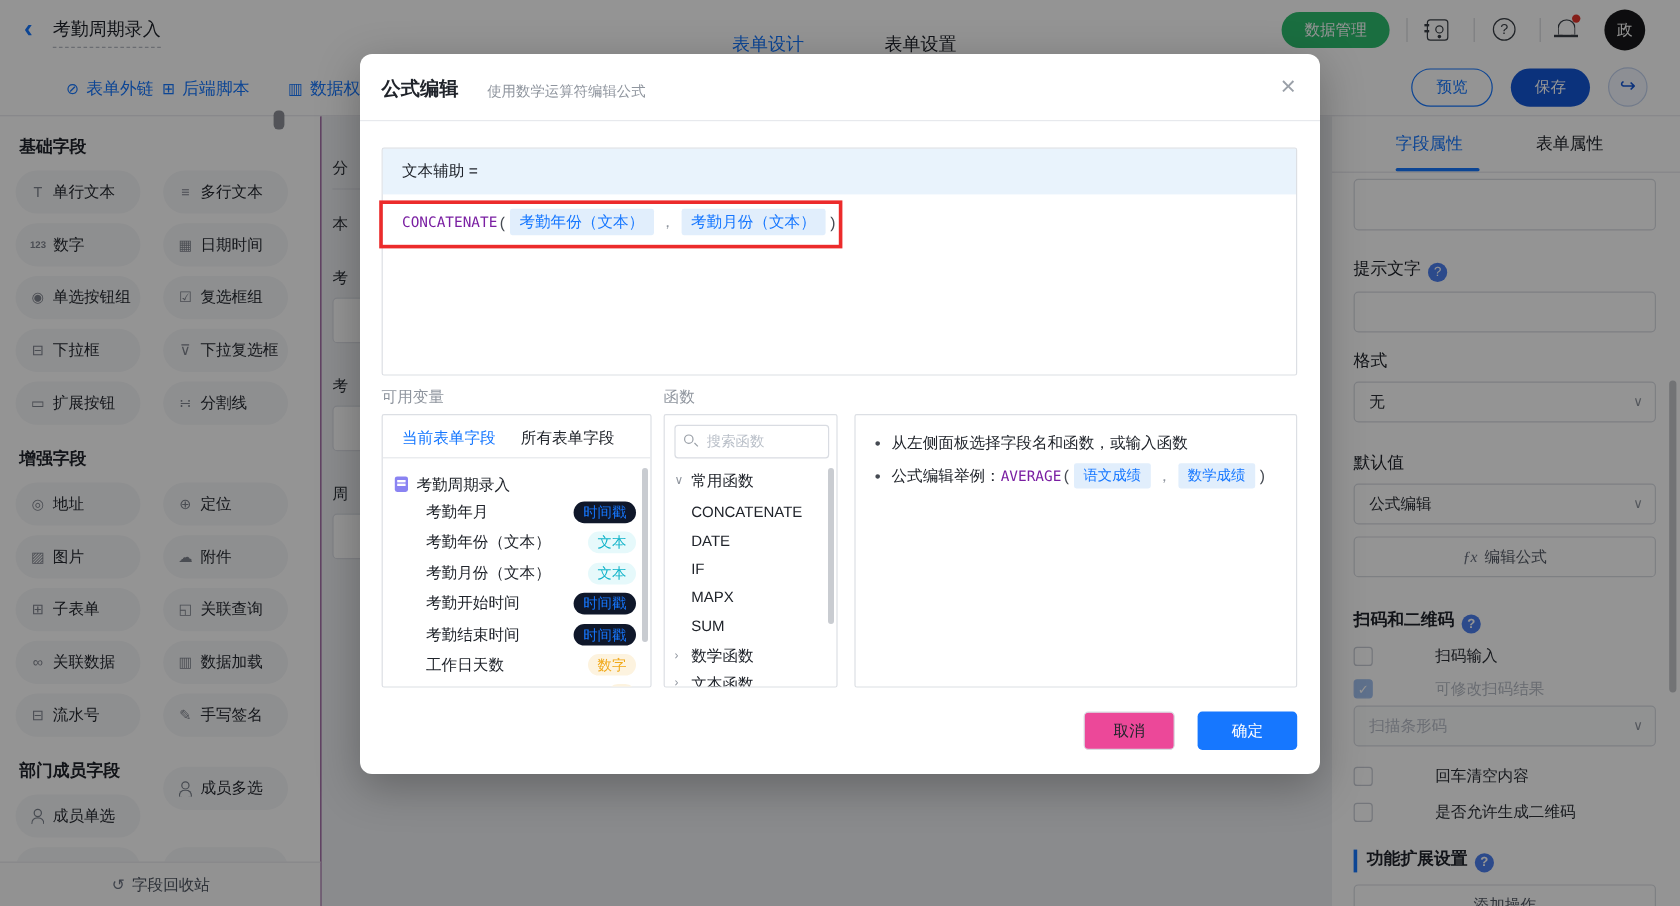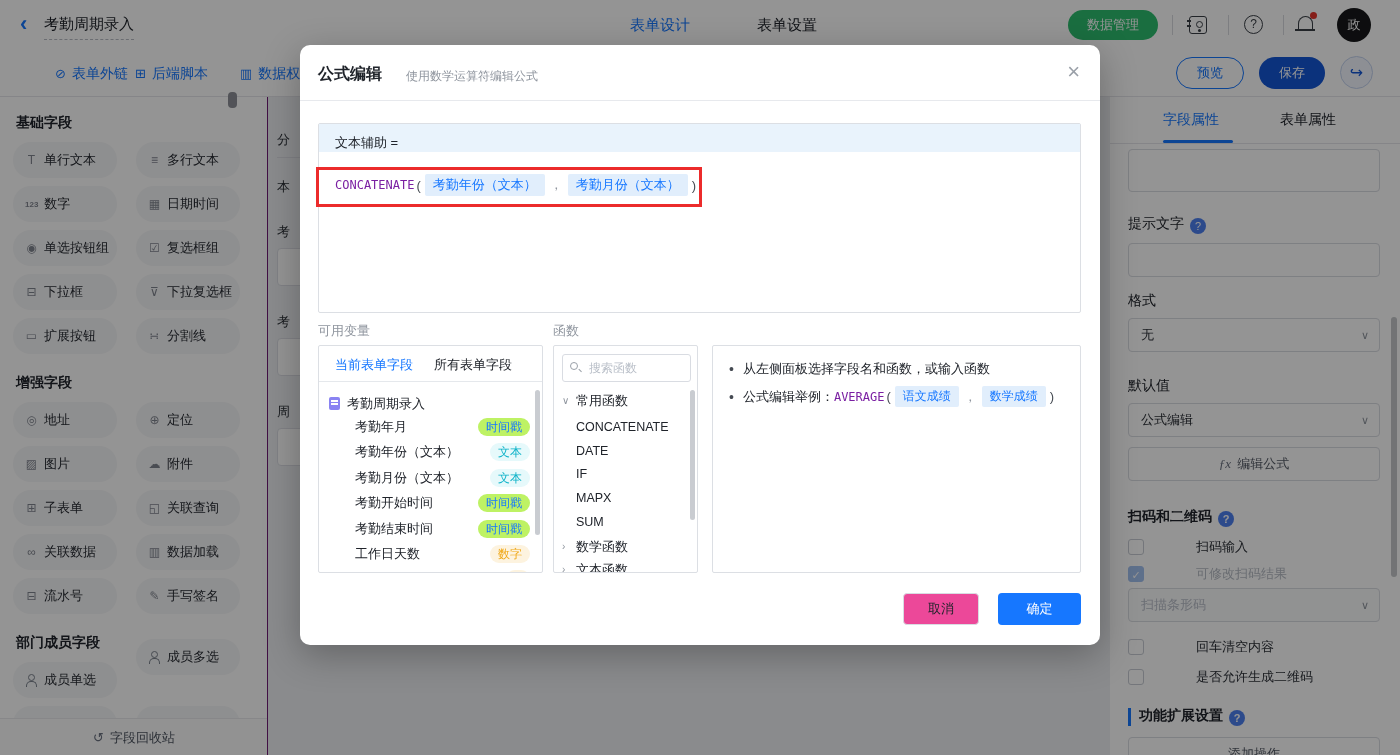--- a/index.html
+++ b/index.html
@@ -2,21 +2,21 @@
 <html><head>
 <meta charset="utf-8">
 <style>
   html,body{margin:0;padding:0;background:#888;}
   *{box-sizing:border-box;font-family:"Liberation Sans","DejaVu Sans",sans-serif;}
   #stage{position:relative;width:1400px;height:755px;overflow:hidden;background:#eef0f3;}
   
   .topbar{position:absolute;left:0;top:0;width:1400px;height:50px;background:#fff;}
   .back{position:absolute;left:20px;top:11px;font-size:22px;color:#1677ff;font-weight:bold;cursor:pointer;}
   .doc-title{position:absolute;left:44px;top:15px;font-size:15px;color:#20242b;border-bottom:1px dashed #b8bcc4;padding-bottom:5px;}
-  .top-tab{position:absolute;top:16px;font-size:15px;margin-left:20px;}
+  .top-tab{position:absolute;top:28px;font-size:15px;}
   .tab-design{left:610px;color:#1677ff;}
   .tab-settings{left:737px;color:#20242b;}
   .btn-green{position:absolute;left:1068px;top:10px;width:90px;height:30px;border-radius:15px;background:#2dbd6e;color:#fff;font-size:13px;text-align:center;line-height:30px;cursor:pointer;}
   .vsep{position:absolute;top:15px;width:1px;height:20px;background:#d8dade;}
   .icon-book{position:absolute;left:1189px;top:16px;width:18px;height:18px;border:1.6px solid #3a3f46;border-radius:3px;}
   .icon-book::before{content:"";position:absolute;left:-3px;top:3px;width:4px;height:2px;background:#3a3f46;box-shadow:0 5px 0 #3a3f46;}
   .icon-book::after{content:"";position:absolute;left:6px;top:4px;width:5px;height:5px;border:1.4px solid #3a3f46;border-radius:50%;box-shadow:0 6px 0 -2px #3a3f46;}
   .icon-help{position:absolute;left:1244px;top:15px;width:19px;height:19px;border:1.6px solid #3a3f46;border-radius:50%;color:#3a3f46;font-size:12px;text-align:center;line-height:17px;}
   .icon-bell{position:absolute;left:1298px;top:16px;width:15px;height:13px;border:1.7px solid #3a3f46;border-bottom:none;border-radius:8px 8px 0 0;}
   .icon-bell::after{content:"";position:absolute;left:-4px;top:12px;width:20px;height:2px;background:#3a3f46;}
@@ -70,39 +70,39 @@
   .ext-head{position:absolute;left:18px;font-size:14px;font-weight:bold;color:#20242b;border-left:3px solid #1677ff;padding-left:8px;line-height:15px;}
   .page-scrollthumb{position:absolute;left:1391px;top:317px;width:6px;height:260px;border-radius:3px;background:#c4c6ca;z-index:5;}
   
   .overlay{position:absolute;left:0;top:0;width:1400px;height:755px;background:rgba(0,0,0,0.42);z-index:50;}
   .modal{position:absolute;left:300px;top:45px;width:800px;height:600px;background:#fff;border-radius:10px;box-shadow:0 10px 36px rgba(0,0,0,.28);z-index:100;}
   .m-title{position:absolute;left:18px;top:19px;font-size:16px;font-weight:bold;color:#20242b;}
   .m-sub{position:absolute;left:106px;top:23px;font-size:12px;color:#8f959e;}
   .m-close{position:absolute;right:20px;top:14px;font-size:22px;color:#9aa0a8;cursor:pointer;}
   .m-divider{position:absolute;left:0;top:55px;width:800px;height:1px;background:#e7e9ed;}
   .editor{position:absolute;left:18px;top:78px;width:763px;height:190px;border:1px solid #dcdfe4;border-radius:2px;background:#fff;}
-  .editor-head{position:absolute;left:0;top:0;width:100%;height:28px;background:#e9f3fc;font-size:13px;color:#20242b;line-height:38px;padding-left:16px;}
+  .editor-head{position:absolute;left:0;top:0;width:100%;height:38px;background:#e9f3fc;font-size:13px;color:#20242b;line-height:38px;padding-left:16px;}
   .formula-row{position:absolute;left:16px;top:50px;display:flex;align-items:center;font-size:13px;}
   .fn{font-family:"DejaVu Sans Mono","Liberation Mono",monospace;font-size:12px;color:#7a1fa2;}
   .paren{color:#454a52;margin:0 2px;}
   .comma{color:#8f959e;margin:0 3px;}
   .chip{background:#e1eefc;color:#1677ff;font-size:13px;padding:2px 8px;border-radius:2px;margin:0 2px;white-space:nowrap;cursor:pointer;}
   .red-annot{position:absolute;left:16px;top:122px;width:386px;height:40px;border:3px solid #ec2b2b;pointer-events:none;z-index:10;}
   .m-seclabel{position:absolute;top:277px;font-size:13px;color:#8f959e;}
   .mpanel{position:absolute;top:300px;height:228px;border:1px solid #dcdfe4;border-radius:2px;background:#fff;overflow:hidden;}
   .vars-tabs{position:absolute;left:0;top:0;width:100%;height:36px;border-bottom:1px solid #e5e8ec;font-size:13px;}
   .vtab1{position:absolute;left:16px;top:10px;color:#1677ff;cursor:pointer;}
   .vtab2{position:absolute;left:115px;top:10px;color:#20242b;cursor:pointer;}
   .trow{position:absolute;left:0;width:100%;height:24px;line-height:24px;font-size:13px;color:#20242b;cursor:pointer;}
   .doc-ic{position:absolute;left:10px;top:5px;width:11px;height:13px;background:#8a83f2;border-radius:2px;}
   .doc-ic::after{content:"";position:absolute;left:2px;top:3px;width:7px;height:1.5px;background:#fff;box-shadow:0 3px 0 #fff;}
   .troot-name{position:absolute;left:28px;}
   .tname{position:absolute;left:36px;white-space:nowrap;}
   .tag{position:absolute;right:12px;top:3px;height:18px;line-height:18px;padding:0 8px;border-radius:9px;font-size:12px;}
-  .tag-time{background:#bef264;color:#1677ff;}
+  .tag-time{background:#0f172a;color:#1677ff;}
   .tag-text{background:#e6f9fb;color:#0fb3c9;}
   .tag-number{background:#fdf3df;color:#f0a818;}
   .vscroll{position:absolute;right:2px;width:5px;border-radius:3px;background:#c9ccd1;}
   .f-search{position:absolute;left:8px;top:8px;width:129px;height:28px;border:1px solid #d9dce2;border-radius:3px;font-size:12px;color:#454a52;padding:0 6px 0 26px;outline:none;}
   .f-search::placeholder{color:#b9bfc8;}
   .mag{position:absolute;left:16px;top:16px;width:8px;height:8px;border:1.4px solid #9aa0a8;border-radius:50%;z-index:2;}
   .mag::after{content:"";position:absolute;left:7px;top:7px;width:4px;height:1.4px;background:#9aa0a8;transform:rotate(45deg);}
   .frow{position:absolute;left:0;width:100%;height:22px;line-height:22px;font-size:13px;color:#20242b;cursor:pointer;}
   .fgroup-chev{position:absolute;left:8px;font-size:10px;color:#8f959e;}
   .fgroup-name{position:absolute;left:22px;}

